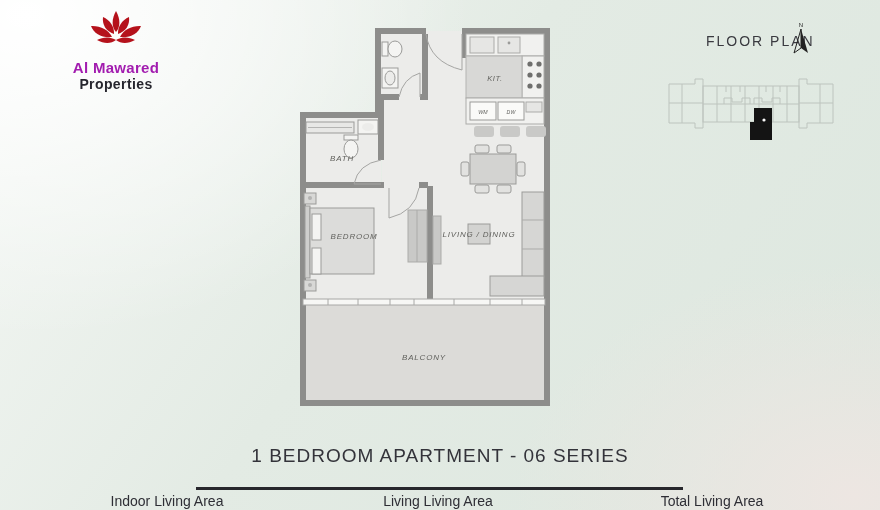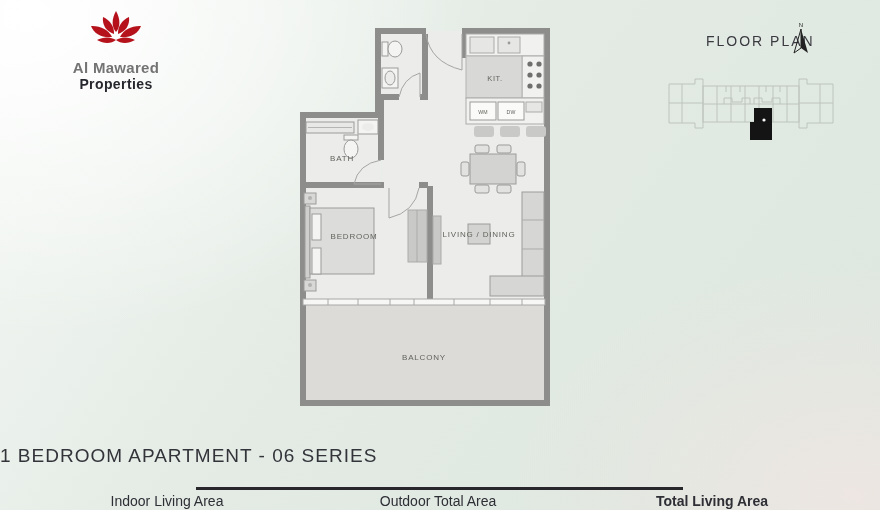--- a/index.html
+++ b/index.html
@@ -7,40 +7,40 @@
     width:880px;height:510px;overflow:hidden;position:relative;
     font-family:"Liberation Sans",sans-serif;
     background:
       radial-gradient(620px 420px at 97% 97%, #ede6e2 0%, rgba(237,230,226,0) 55%),
       radial-gradient(720px 520px at 3% 3%, #ffffff 0%, rgba(255,255,255,0) 62%),
       linear-gradient(125deg, #f4f7f4 0%, #e3ebe4 45%, #dde7df 100%);
   }
   .abs{position:absolute;}
   
   .brand{left:52px;top:10px;width:128px;text-align:center;}
-  .brand .name{font-size:15px;font-weight:bold;color:#737373;letter-spacing:.3px;margin-top:1px;}
+  .brand .name{font-size:15px;font-weight:bold;color:#a21caf;letter-spacing:.3px;margin-top:1px;}
   .brand .tagline{font-size:14px;font-weight:bold;color:#26262e;letter-spacing:.4px;}
   
   .fp-label{left:706px;top:33px;font-size:14px;letter-spacing:2px;color:#3a3a40;}
   .north{left:789px;top:20px;}
   .keyplan{left:666px;top:64px;}
   
-  .plan{left:294px;top:28px;}
+  .plan{left:294px;top:28px;font-style:italic;}
   .plan text{font-family:"Liberation Sans",sans-serif;fill:#62625e;}
   .room-label{font-size:8px;letter-spacing:.8px;}
   .appliance-label{font-size:5.2px;letter-spacing:.2px;}
   .kit-label{font-size:7.5px;letter-spacing:.6px;}
   
-  .title{left:0;top:445px;width:880px;font-size:19px;
+  .title{left:0;top:445px;width:880px;text-align:center;font-size:19px;
          letter-spacing:1px;color:#33333a;font-weight:500;}
   .divider{left:196px;top:487px;width:487px;height:3px;background:#27272c;}
   .area-label{top:493px;font-size:14px;color:#2e2e35;white-space:nowrap;transform:translateX(-50%);}
   .area-indoor{left:167px;}
   .area-outdoor{left:438px;}
-  .area-total{left:712px;font-weight:bold;}
+  .area-total{left:712px;}
 </style>
 </head>
 <body>
 
 <div class="abs brand">
   <svg width="74" height="44" viewBox="0 0 74 44">
     <g fill="#b5121b">
       <path d="M37 1 C32.5 9 32.5 17 37 22 C41.5 17 41.5 9 37 1 Z"></path>
       <path d="M24 7 C23 15 27 21 35 24 C35.5 17 31 10 24 7 Z"></path>
       <path d="M50 7 C51 15 47 21 39 24 C38.5 17 43 10 50 7 Z"></path>
@@ -238,14 +238,14 @@
     <text x="185" y="209" text-anchor="middle" class="room-label">LIVING / DINING</text>
   </g>
 
   <text x="130" y="332" text-anchor="middle" class="room-label">BALCONY</text>
 </svg>
 </div>
 
 <div class="abs title">1 BEDROOM APARTMENT - 06 SERIES</div>
 <div class="abs divider"></div>
 <div class="abs area-label area-indoor">Indoor Living Area</div>
-<div class="abs area-label area-outdoor">Outdoor Total Area</div>
+<div class="abs area-label area-outdoor">Living Living Area</div>
 <div class="abs area-label area-total">Total Living Area</div>
 
 </body></html>

